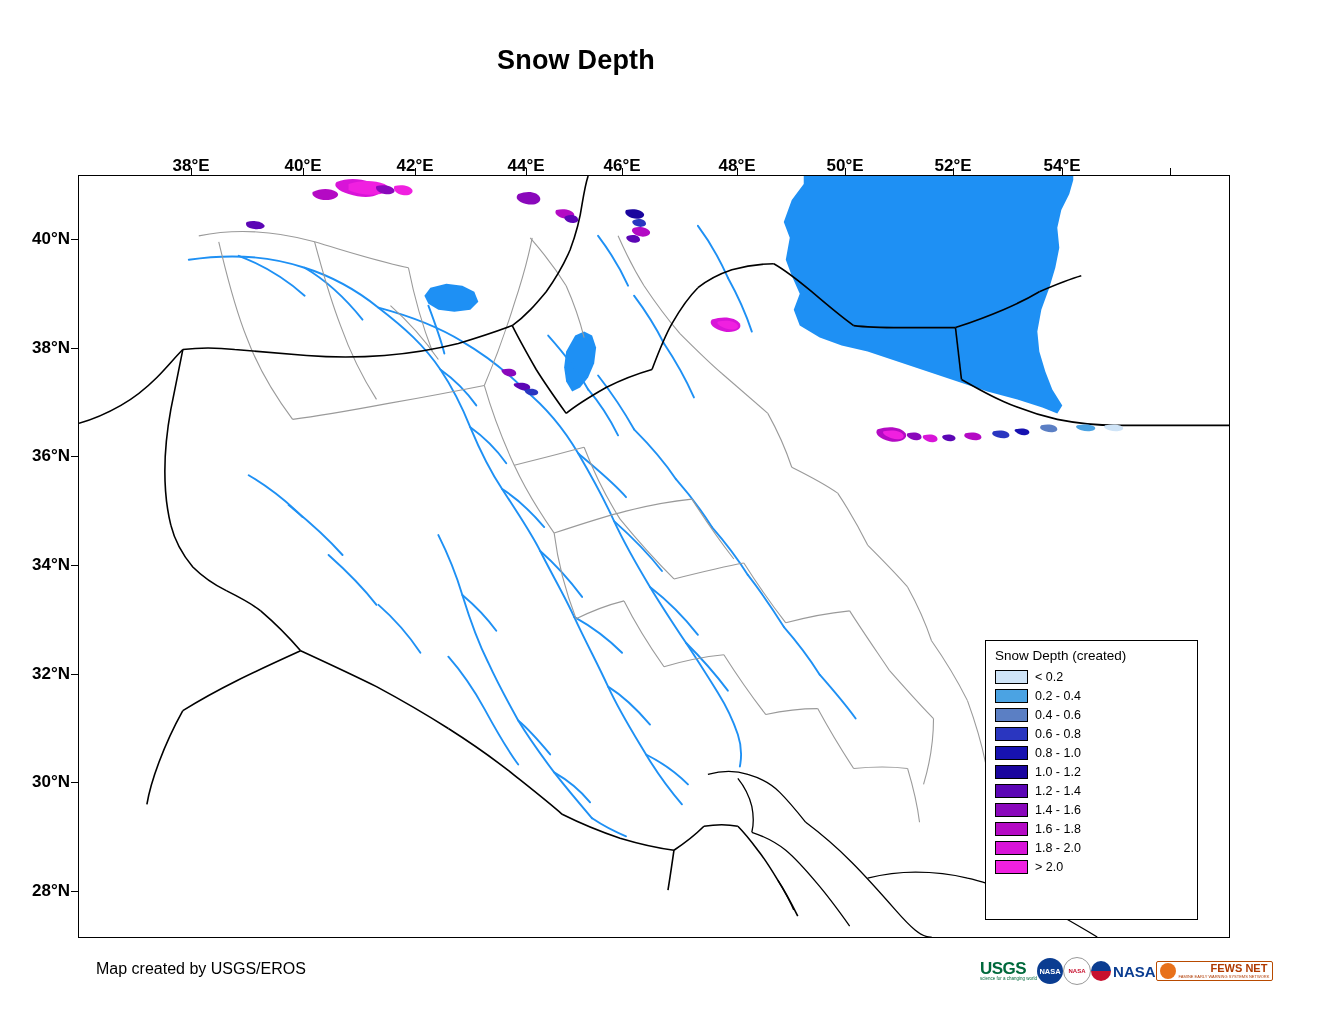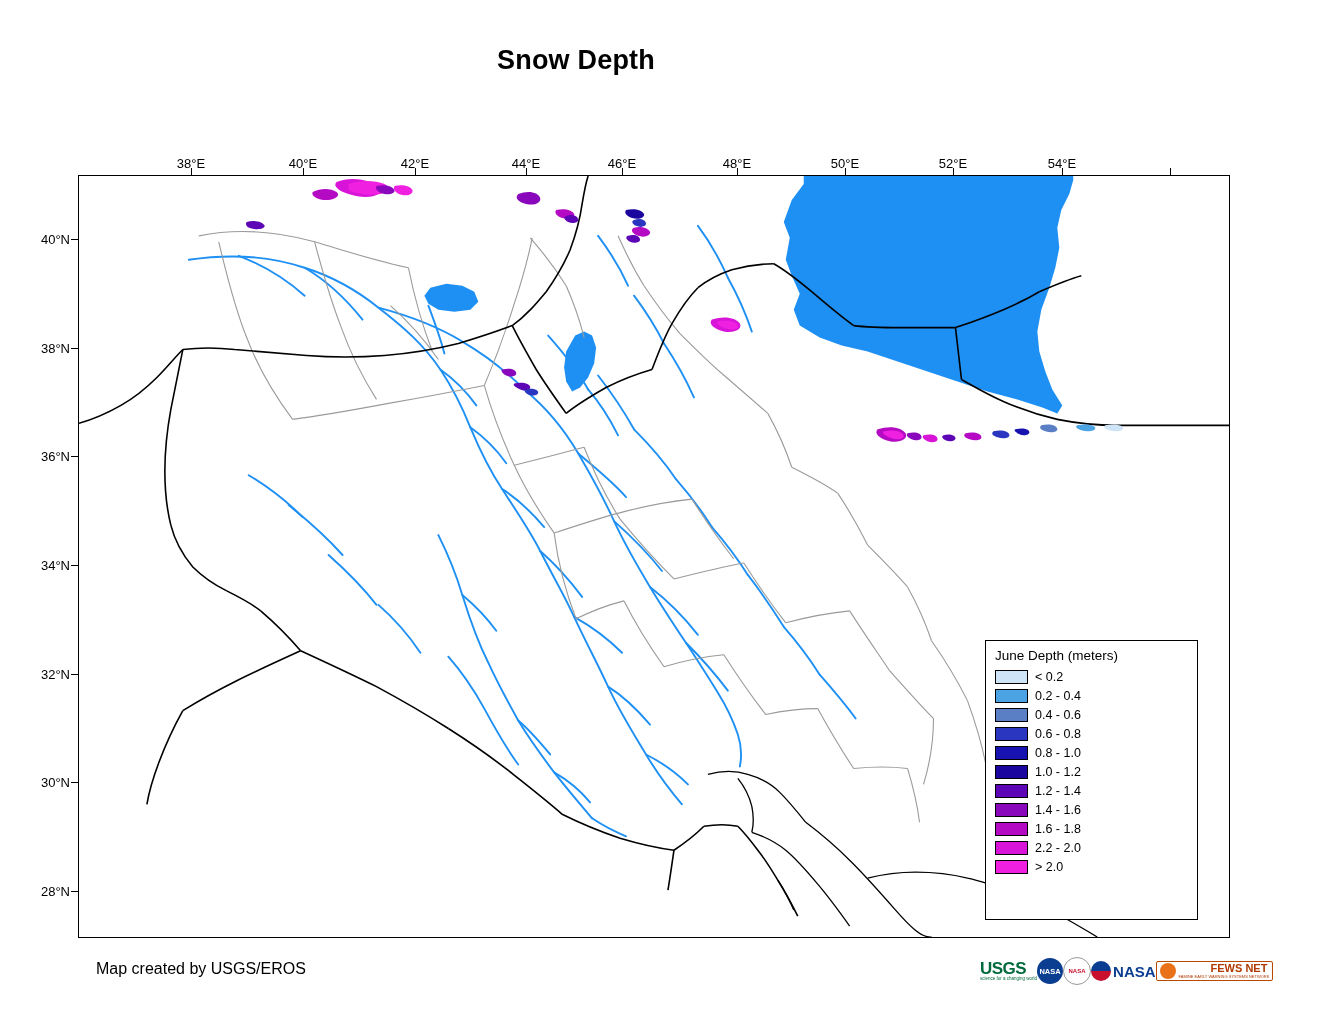--- a/index.html
+++ b/index.html
@@ -55,23 +55,24 @@
   }
   #map-svg {
     position: absolute;
     left: 0; top: 0;
     width: 100%;
     height: 100%;
   }
   
   .axis-label {
     position: absolute;
-    font-size: 13px;
+    font-size: 17px;
     color: #000000;
     white-space: nowrap;
+    font-weight: bold;
   }
   .lon-label {
     transform: translateX(-50%);
     top: 156px;
   }
   .lat-label {
     transform: translateY(-50%);
     text-align: right;
   }
   .tick {
@@ -449,21 +450,21 @@
         <path fill="#1712b0" d="M938,254 C946,252 952,254 952,257 C952,260 946,261 942,259 C938,257 936,255 938,254 Z"></path>
         <path fill="#5b7fc4" d="M964,250 C972,248 980,250 980,254 C980,257 974,258 968,256 C962,254 962,252 964,250 Z"></path>
         <path fill="#4ba3e3" d="M1000,250 C1010,248 1018,250 1018,253 C1018,256 1010,257 1004,255 C998,253 998,251 1000,250 Z"></path>
         <path fill="#cfe4f7" d="M1028,250 C1038,248 1046,250 1046,253 C1046,256 1038,257 1032,255 C1026,253 1026,251 1028,250 Z"></path>
       </g>
 
     </svg>
   </div>
 
   <div id="legend">
-    <div id="legend-title">June Depth (meters)</div>
+    <div id="legend-title">Snow Depth (created)</div>
 
     <div class="legend-row">
       <span class="legend-swatch" style="background:#cfe4f7;"></span>
       <span class="legend-label">&lt; 0.2</span>
     </div>
     <div class="legend-row">
       <span class="legend-swatch" style="background:#4ba3e3;"></span>
       <span class="legend-label">0.2 - 0.4</span>
     </div>
     <div class="legend-row">
@@ -489,21 +490,21 @@
     <div class="legend-row">
       <span class="legend-swatch" style="background:#8a08bb;"></span>
       <span class="legend-label">1.4 - 1.6</span>
     </div>
     <div class="legend-row">
       <span class="legend-swatch" style="background:#b40ac4;"></span>
       <span class="legend-label">1.6 - 1.8</span>
     </div>
     <div class="legend-row">
       <span class="legend-swatch" style="background:#d814d8;"></span>
-      <span class="legend-label">2.2 - 2.0</span>
+      <span class="legend-label">1.8 - 2.0</span>
     </div>
     <div class="legend-row">
       <span class="legend-swatch" style="background:#f020e0;"></span>
       <span class="legend-label">&gt; 2.0</span>
     </div>
 
   </div>
 
   <div id="credit">Map created by USGS/EROS</div>
 

